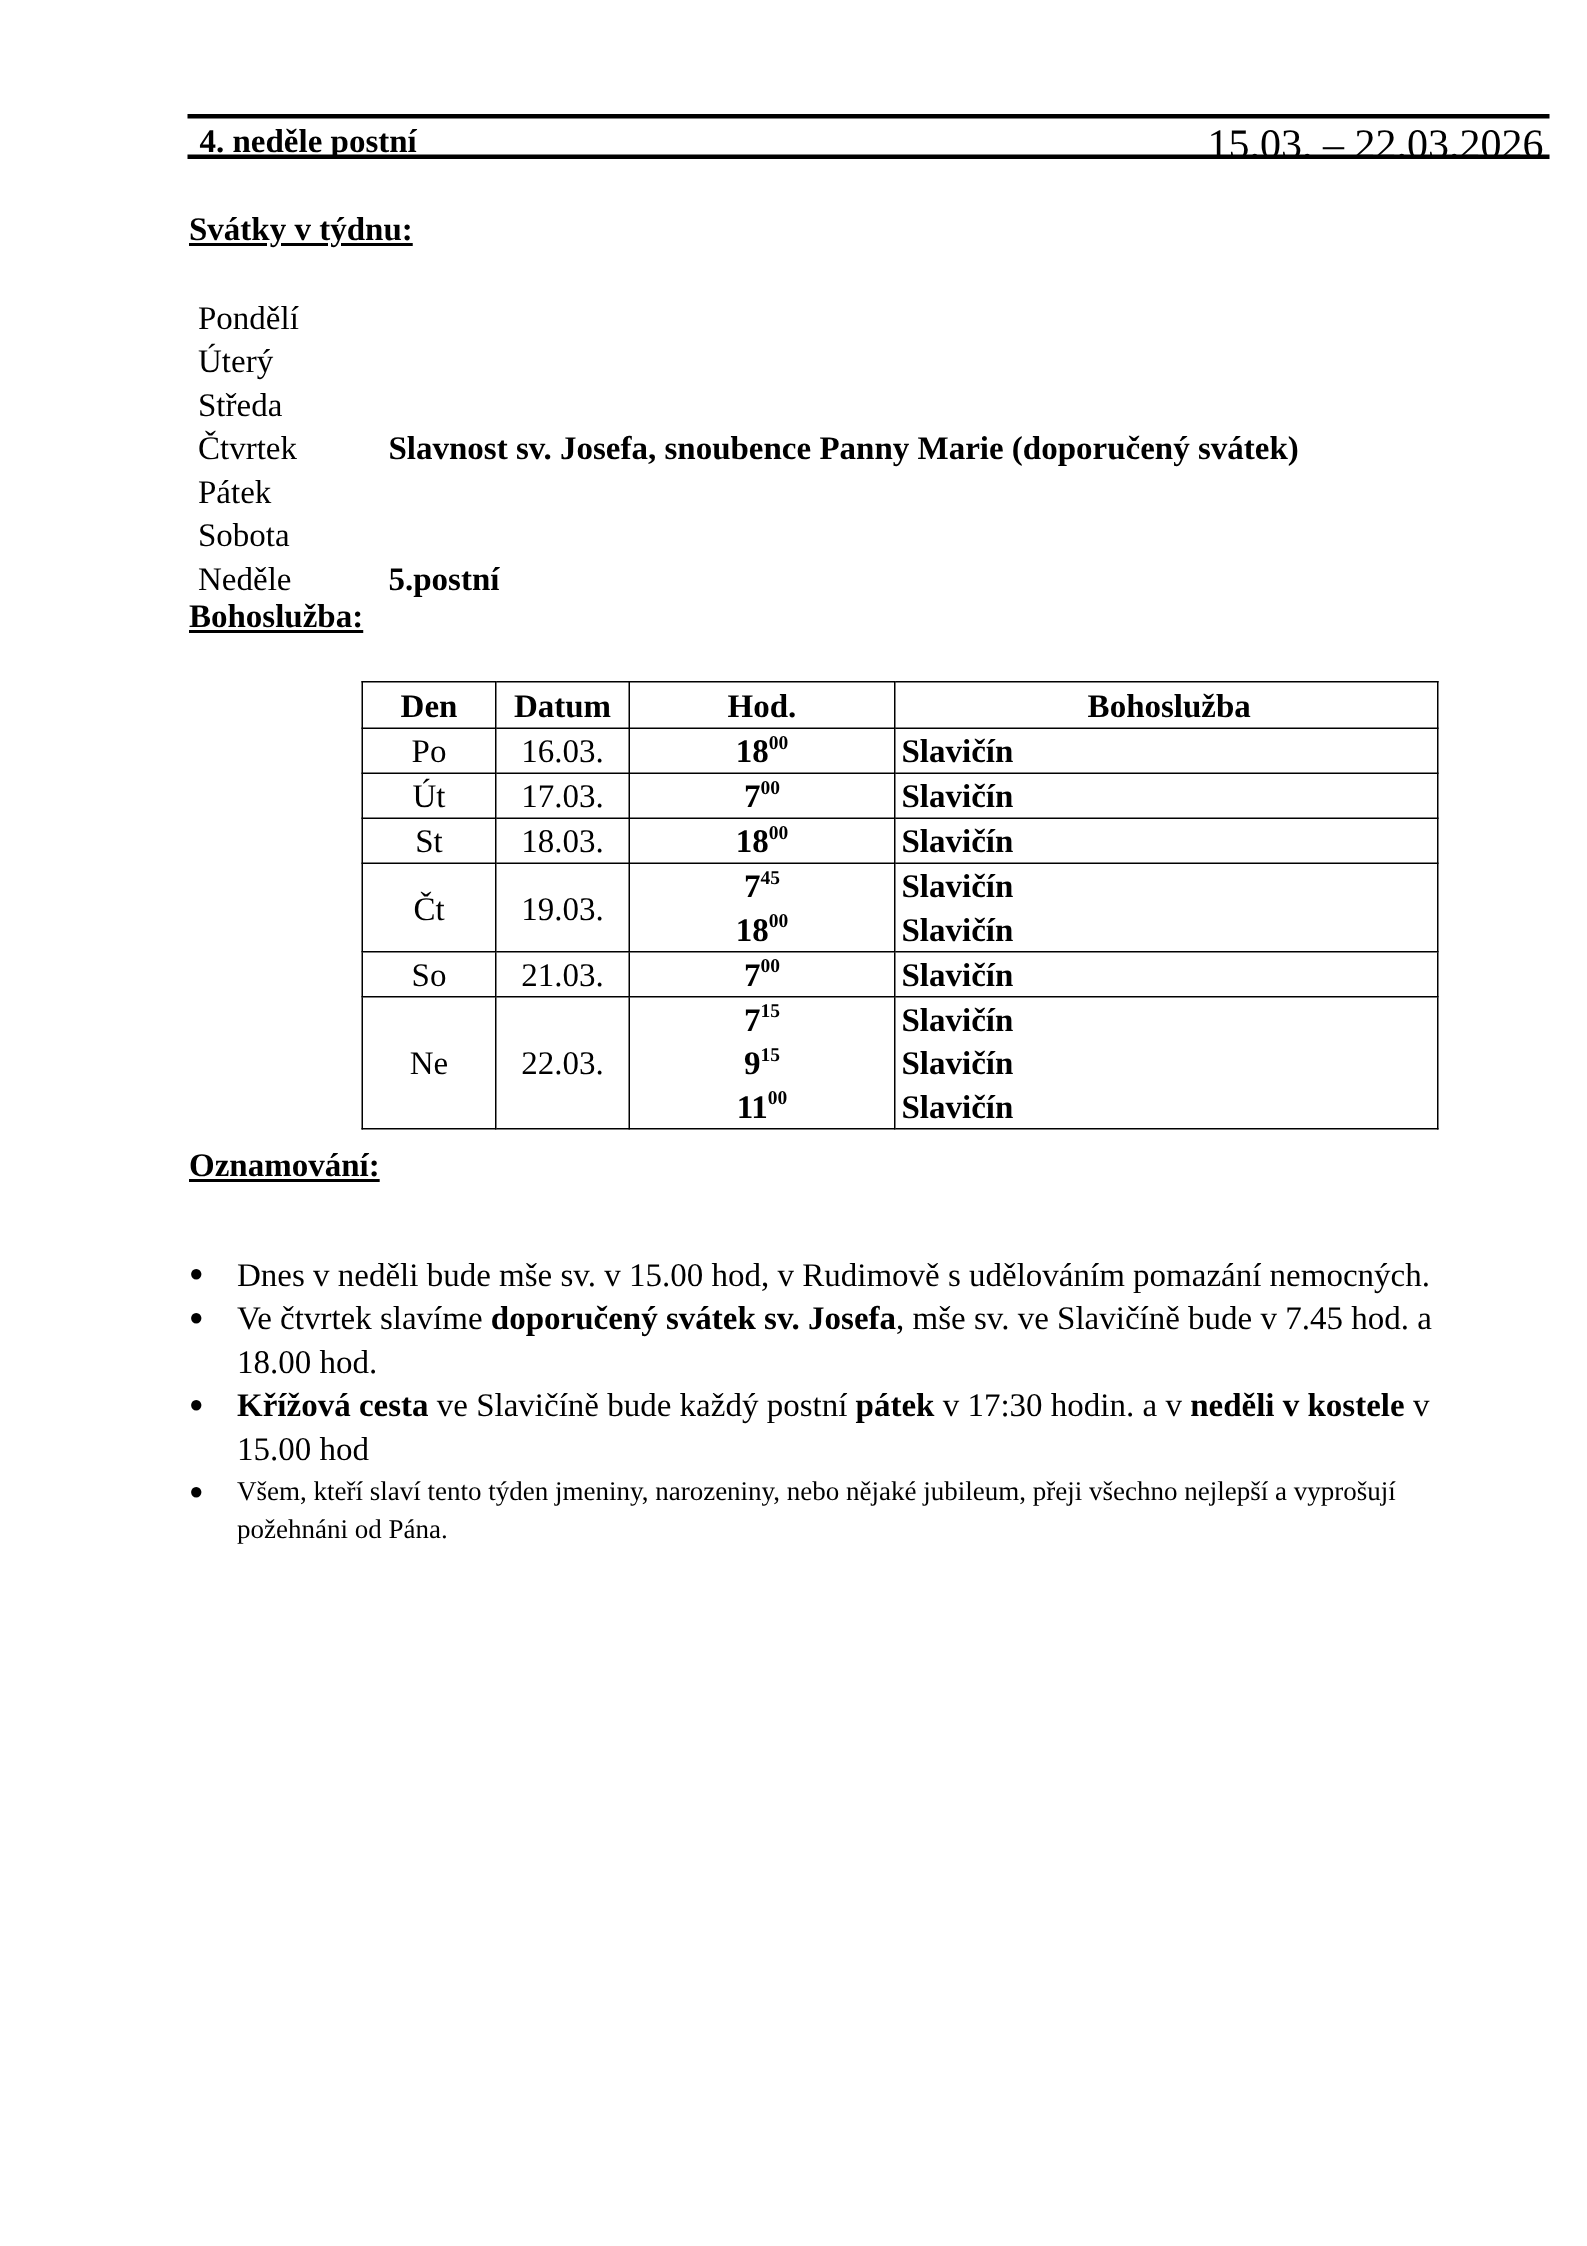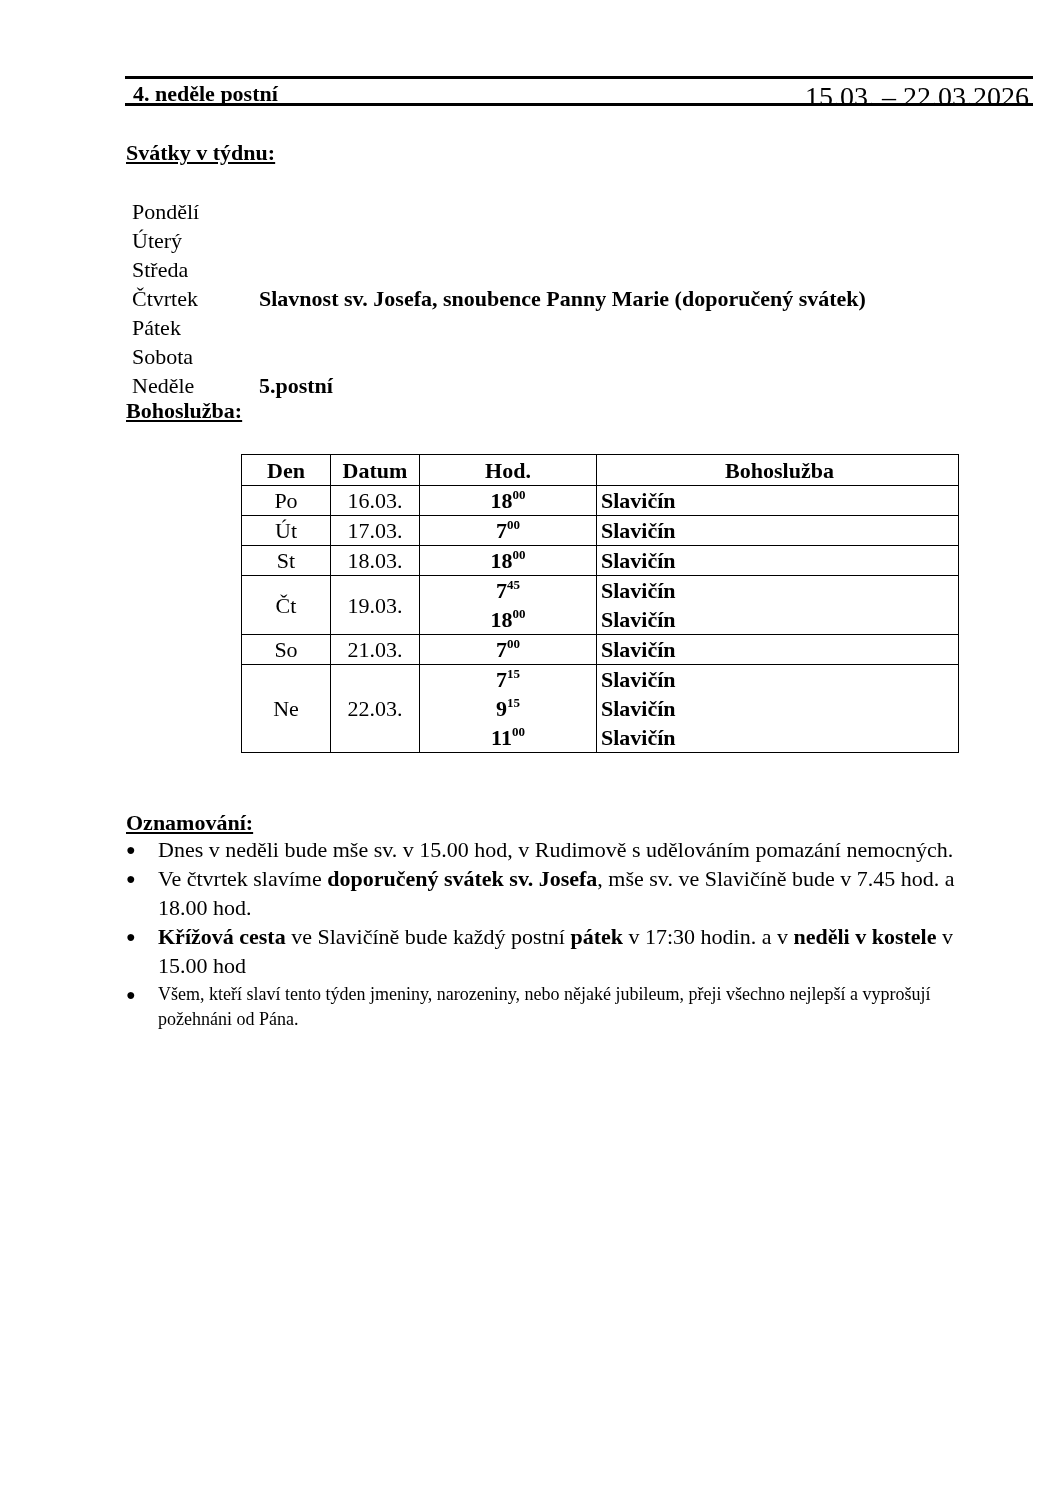--- a/index.html
+++ b/index.html
@@ -123,20 +123,20 @@
         </td>
         <td class="c-boh">
           <span class="line">Slavičín</span>
           <span class="line">Slavičín</span>
           <span class="line">Slavičín</span>
         </td>
       </tr>
     </tbody>
 </table>
 
-<div class="sec-title" style="top:810px">Oznamování:</div>
+<div class="sec-title" style="top:764px">Oznamování:</div>
 
 <ul class="ann" id="ann-list">
     <li><span class="bullet">●</span><span>Dnes v  neděli bude mše sv. v 15.00 hod, v Rudimově s udělováním pomazání nemocných.</span></li>
     <li><span class="bullet">●</span><span>Ve čtvrtek slavíme </span><b>doporučený svátek sv. Josefa</b><span>, mše sv.  ve Slavičíně bude v 7.45 hod. a 18.00 hod.</span></li>
     <li><span class="bullet">●</span><b>Křížová cesta</b><span> ve Slavičíně bude každý postní </span><b>pátek</b><span> v 17:30 hodin. a v </span><b>neděli v kostele</b><span> v 15.00 hod</span></li>
     <li class="small"><span class="bullet">●</span><span>Všem, kteří slaví tento týden jmeniny, narozeniny, nebo nějaké jubileum, přeji všechno nejlepší a vyprošují požehnáni od Pána.</span></li>
   </ul>
 
 </body></html>

